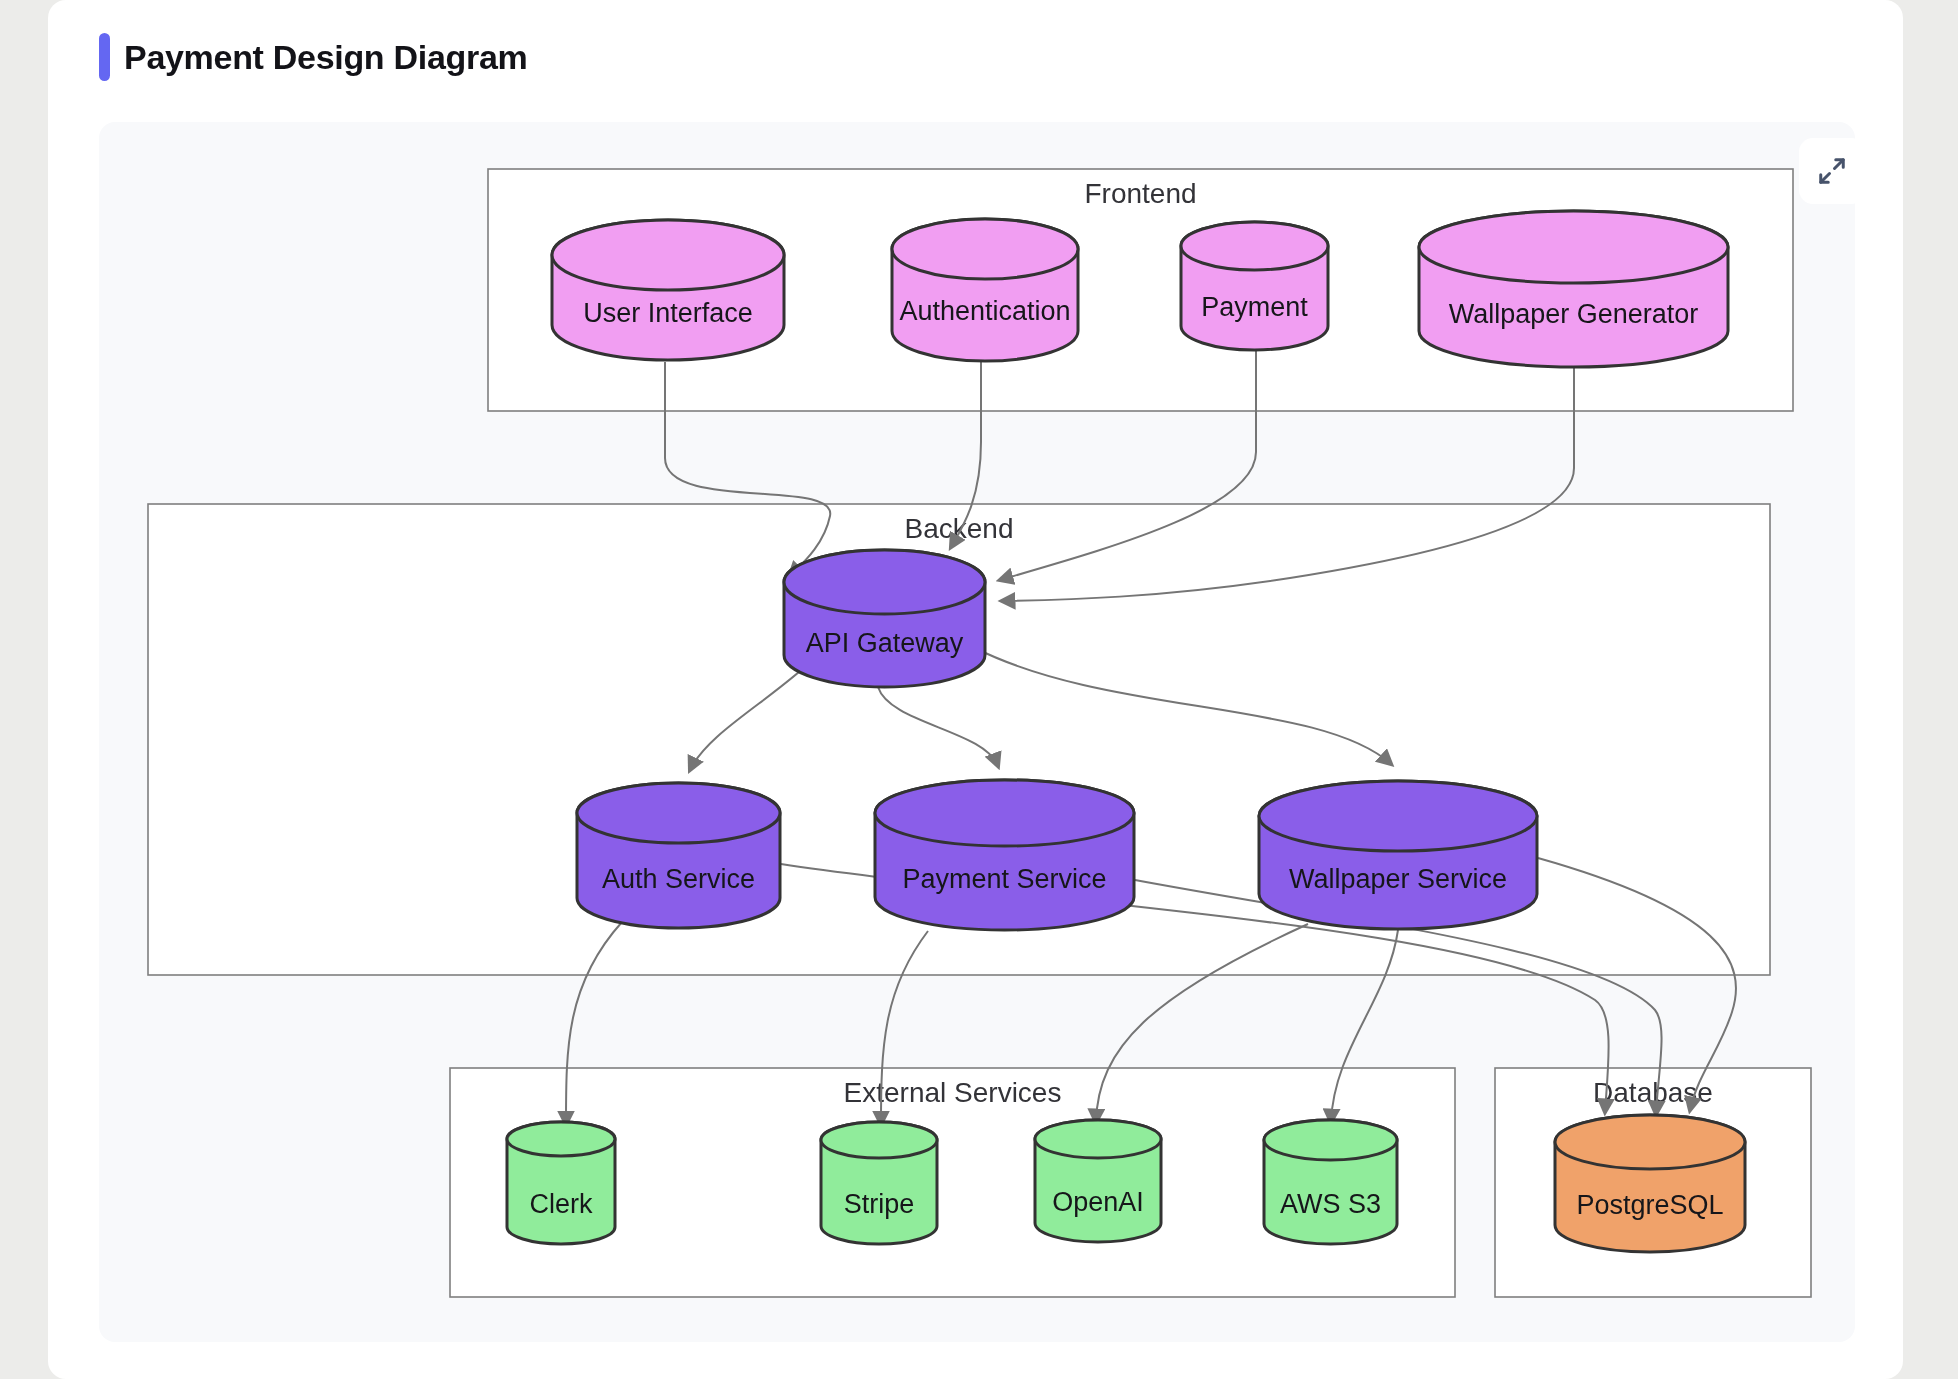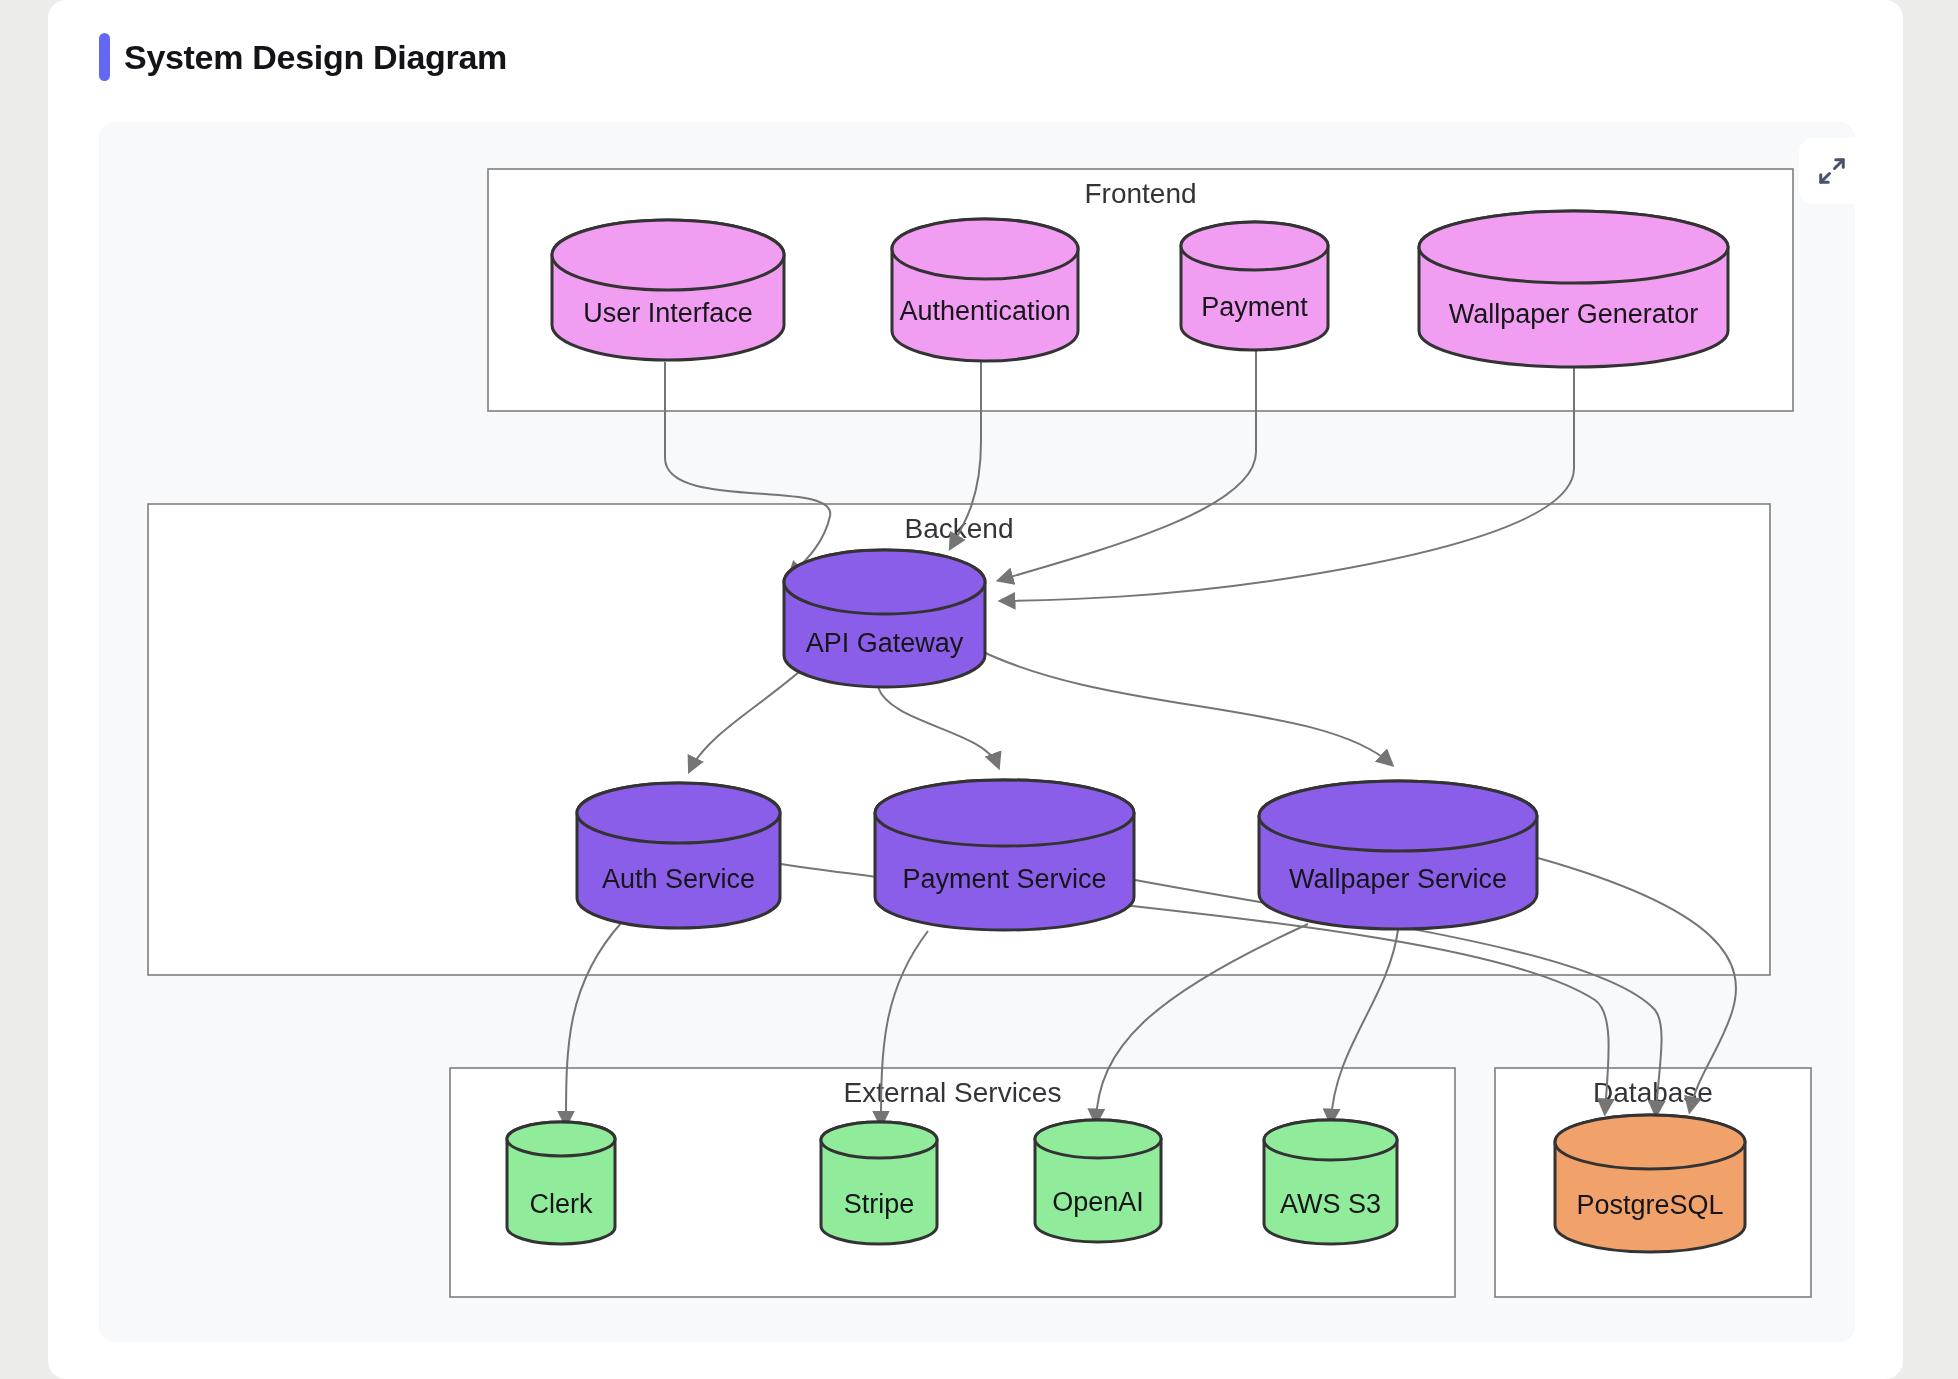--- a/index.html
+++ b/index.html
@@ -32,21 +32,21 @@
   .node-label{font-size:27px;fill:#16161a;}
   text{font-family:"Liberation Sans", sans-serif;}
 </style>
 </head>
 <body style="background: rgb(236, 236, 234);">
 
 <div class="card" style="background: rgb(255, 255, 255);"></div>
 
 <div class="title-row">
   <div class="accent-bar" style="background: rgb(100, 103, 242);"></div>
-  <h1 class="page-title">System Design Diagram</h1>
+  <h1 class="page-title">Payment Design Diagram</h1>
 </div>
 
 <div class="diagram-container" style="background: rgb(248, 249, 251);"></div>
 
 <svg id="diagram-svg" viewBox="0 0 1958 1379">
   <defs>
     <marker id="arrow" viewBox="0 0 12 12" refX="9" refY="6" markerWidth="9" markerHeight="9" orient="auto-start-reverse">
       <path d="M0,0 L12,6 L0,12 z" fill="#757575"></path>
     </marker>
   </defs>

